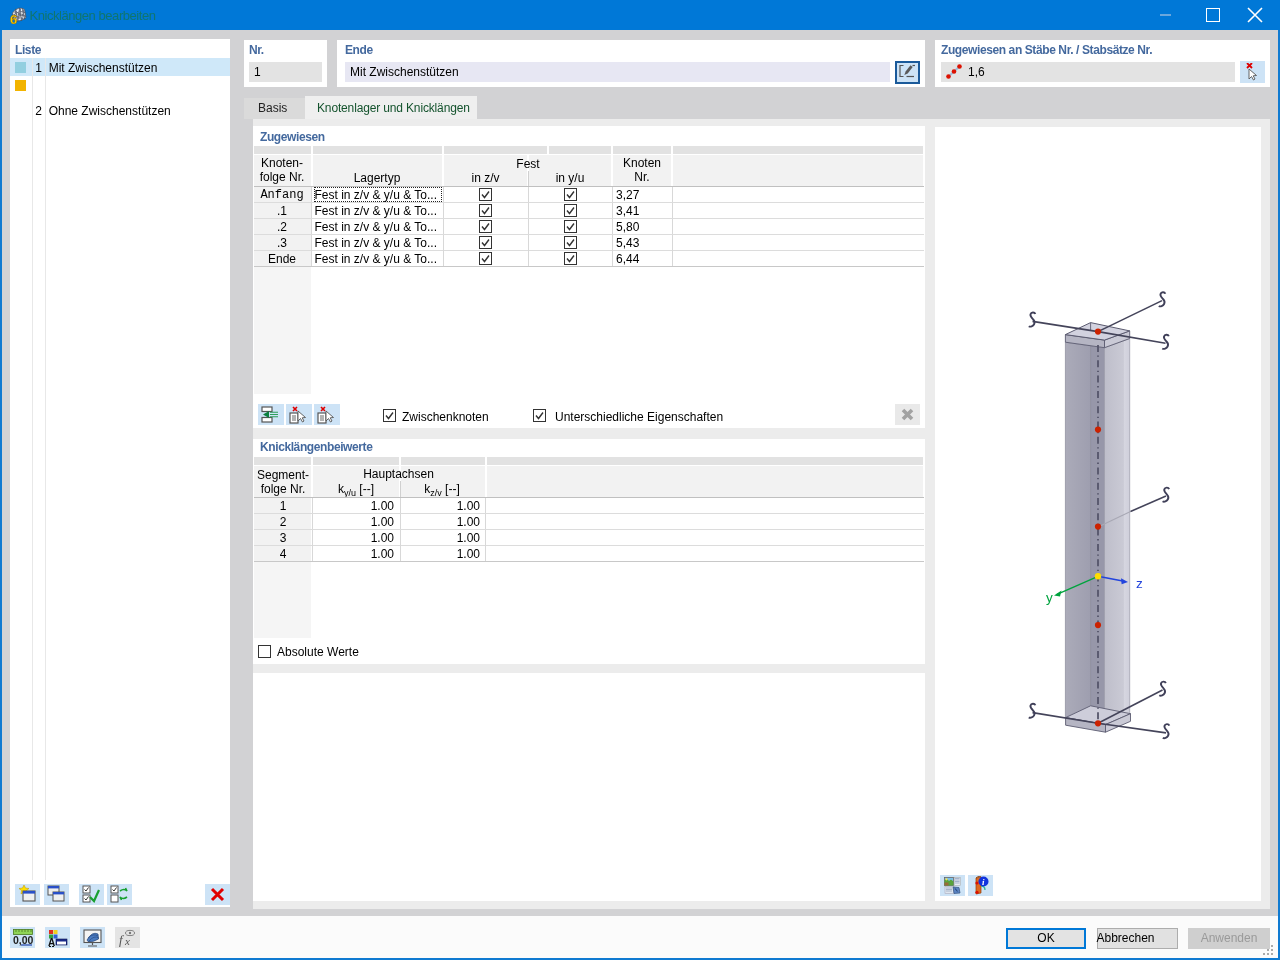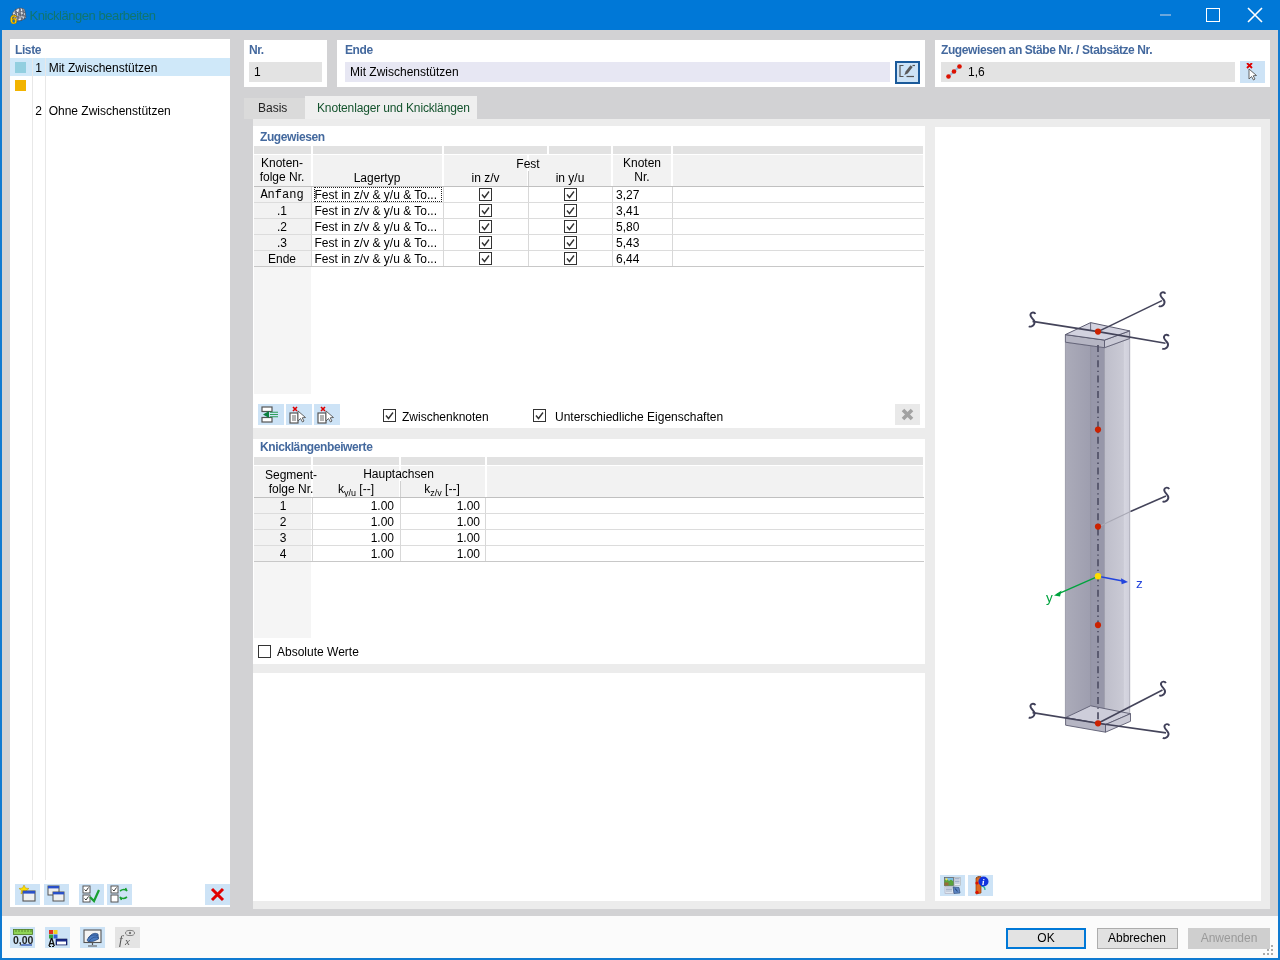--- a/index.html
+++ b/index.html
@@ -247,21 +247,21 @@
 <div class="abs" style="left:253.4px;top:438.7px;width:672px;height:225.5px;background:#fff;"></div>
 <div class="abs lbl" style="left:260px;top:440.3px;">Knicklängenbeiwerte</div>
 <div class="abs" style="left:254px;top:457px;width:57px;height:7.8px;background:#e2e2e2;"></div>
 <div class="abs" style="left:313px;top:457px;width:86px;height:7.8px;background:#e2e2e2;"></div>
 <div class="abs" style="left:401px;top:457px;width:83.5px;height:7.8px;background:#e2e2e2;"></div>
 <div class="abs" style="left:486.5px;top:457px;width:436px;height:7.8px;background:#e2e2e2;"></div>
 <div class="abs" style="left:254px;top:466.3px;width:57px;height:31px;background:#f2f2f2;"></div>
 <div class="abs" style="left:313px;top:466.3px;width:86px;height:31px;background:#f2f2f2;"></div>
 <div class="abs" style="left:401px;top:466.3px;width:83.5px;height:31px;background:#f2f2f2;"></div>
 <div class="abs" style="left:486.5px;top:466.3px;width:436px;height:31px;background:#f2f2f2;"></div>
-<div class="abs" style="left:254px;top:467.5px;padding-left:8px;">
+<div class="abs" style="left:254px;top:467.5px;">
     <div style="width:58px;text-align:center;line-height:14px">Segment-<br>folge Nr.</div>
   </div>
 <div class="abs" style="left:312px;top:467px;">
     <div style="width:173px;text-align:center">Hauptachsen</div>
   </div>
 <div class="abs" style="left:399.5px;top:481px;width:1px;height:16px;background:#d0d0d0;"></div>
 <div class="abs" style="left:312px;top:481.8px;">
     <div style="width:88px;text-align:center">k<sub style="font-size:9px">y/u</sub> [--]</div>
   </div>
 <div class="abs" style="left:400px;top:481.8px;">
@@ -439,21 +439,21 @@
 <circle cx="12" cy="4" r="1.2" fill="#777"></circle>
 <text x="1" y="15" font-family="Liberation Serif" font-size="13" font-style="italic" fill="#555">f</text>
 <text x="7" y="16" font-family="Liberation Serif" font-size="11" font-style="italic" fill="#555">x</text>
 </svg>
 <div class="abs" style="left:1006px;top:927.5px;width:80px;height:21.5px;background:#e3e3e3;border:2px solid #0078d7;"></div>
 <div class="abs" style="left:1006px;top:931px;">
     <div style="width:80px;text-align:center">OK</div>
   </div>
 <div class="abs" style="left:1096.5px;top:927.5px;width:81px;height:21.5px;background:#e1e1e1;border:1px solid #adadad;"></div>
 <div class="abs" style="left:1096.5px;top:931px;">
-    <div style="width:81px;text-align:center">Abbrechen</div>
+    <div style="width:81px;">Abbrechen</div>
   </div>
 <div class="abs" style="left:1188px;top:927.5px;width:82px;height:21.5px;background:#cfcfcf;"></div>
 <div class="abs" style="left:1188px;top:931px;">
     <div style="width:82px;text-align:center;color:#9a9a9a">Anwenden</div>
   </div>
 <svg class="abs" style="left:1262px;top:944px" width="13" height="13" viewBox="0 0 13 13">
 <g fill="#aaa">
       <rect x="9" y="1" width="2" height="2"></rect>
       <rect x="9" y="5" width="2" height="2"></rect>
       <rect x="9" y="9" width="2" height="2"></rect>

